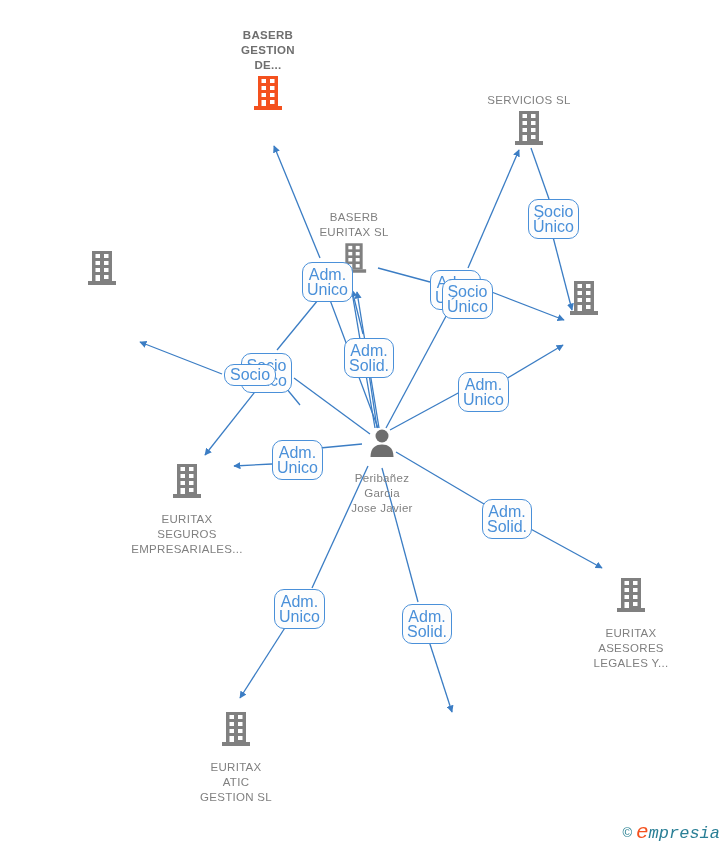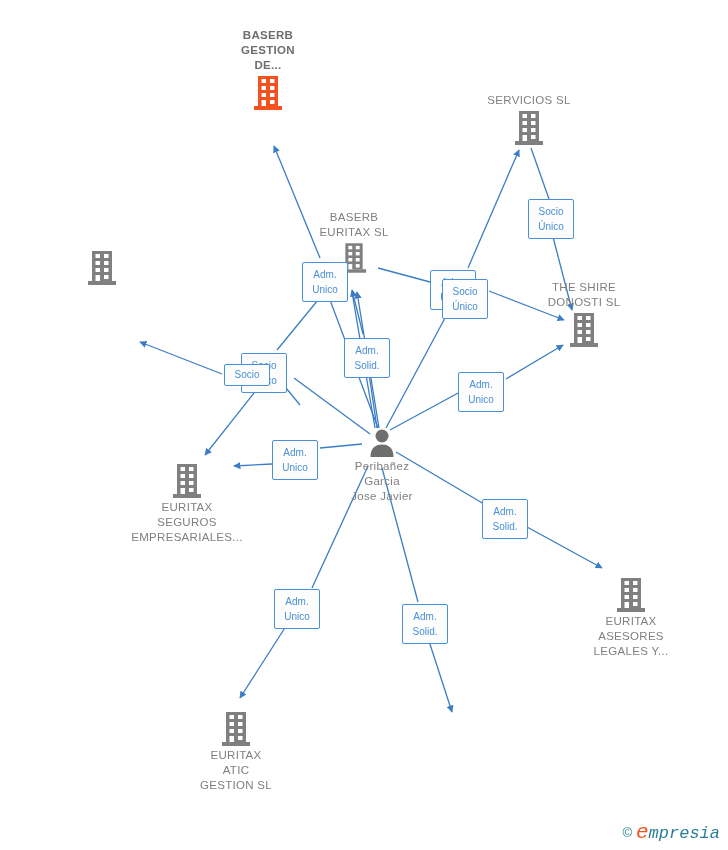--- a/index.html
+++ b/index.html
@@ -39,38 +39,38 @@
     margin: 0 auto;
     line-height: 0;
   }
   .node .label {
     display: block;
     font-size: 11.5px;
     line-height: 15px;
     color: #808080;
     letter-spacing: 0.3px;
     white-space: pre-line;
-    margin-top: 1px;
+    margin-top: 13px;
   }
   .node.label-top .label {
     margin-top: 0;
     margin-bottom: 2px;
   }
   .node.highlight .label {
     color: #6e6e6e;
     font-weight: bold;
   }
   .badge {
     position: absolute;
     box-sizing: border-box;
     border: 1.4px solid #4a90d9;
-    border-radius: 2px;
+    border-radius: 10px;
     background: #fdfdfd;
     color: #4a90d9;
-    font-size: 10px;
+    font-size: 16px;
     line-height: 15px;
     text-align: center;
     padding: 4px 4px 4px 4px;
     white-space: pre-line;
     min-width: 46px;
   }
   .badge.small {
     padding: 3px 5px;
     line-height: 14px;
   }
@@ -221,22 +221,20 @@
         <rect x="17" y="11" width="4.5" height="4" fill="#ffffff"></rect>
         <rect x="8.5" y="18" width="4.5" height="4" fill="#ffffff"></rect>
         <rect x="17" y="18" width="4.5" height="4" fill="#ffffff"></rect>
         <rect x="8.5" y="25" width="4.5" height="6" fill="#ffffff"></rect>
         <rect x="17" y="25" width="4.5" height="4" fill="#ffffff"></rect>
       </svg>
     </span>
   </div>
 
   <div class="node label-top" style="left:584px; top:280px;">
-    <span class="label">THE SHIRE
-DONOSTI  SL</span>
     <span class="glyph">
       <svg width="30" height="36" viewBox="0 0 30 36" xmlns="http://www.w3.org/2000/svg">
         <rect x="5" y="1" width="20" height="30" fill="#808080"></rect>
         <rect x="1" y="31" width="28" height="4" fill="#808080"></rect>
         <rect x="8.5" y="4" width="4.5" height="4" fill="#ffffff"></rect>
         <rect x="17" y="4" width="4.5" height="4" fill="#ffffff"></rect>
         <rect x="8.5" y="11" width="4.5" height="4" fill="#ffffff"></rect>
         <rect x="17" y="11" width="4.5" height="4" fill="#ffffff"></rect>
         <rect x="8.5" y="18" width="4.5" height="4" fill="#ffffff"></rect>
         <rect x="17" y="18" width="4.5" height="4" fill="#ffffff"></rect>

